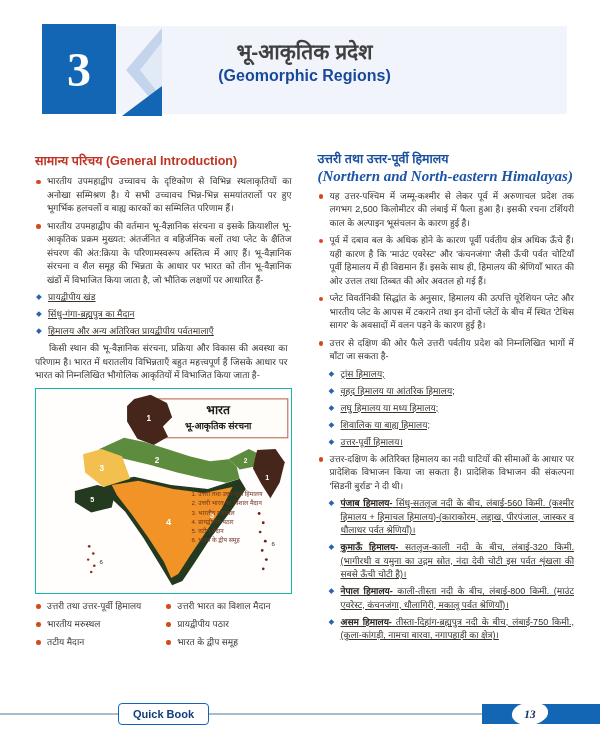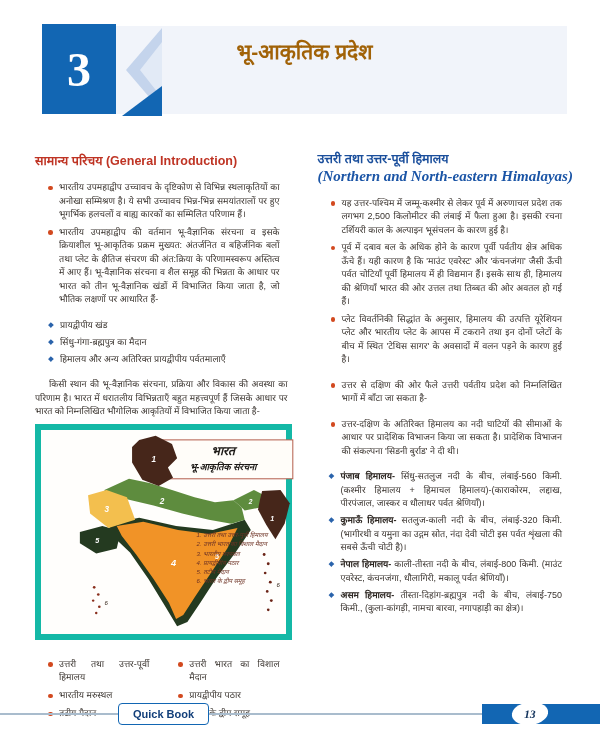--- a/index.html
+++ b/index.html
@@ -6,44 +6,44 @@
   .page{position:relative;width:600px;height:738px;background:#ffffff;overflow:hidden;
         font-family:"Liberation Sans","DejaVu Sans",sans-serif;color:#39332e;}
 
   
   .chapter-band{position:absolute;top:26px;left:42px;right:33px;height:88px;background:#f1f4fa;}
   .chapter-num{position:absolute;left:0;top:-2px;width:74px;height:90px;background:#1266b3;color:#fff;
                font-family:"Liberation Serif",serif;font-weight:bold;font-size:48px;
                display:flex;align-items:center;justify-content:center;z-index:3;}
   .chapter-ribbon{position:absolute;left:74px;top:-2px;z-index:2;}
   .chapter-titles{position:absolute;left:0;right:0;top:12px;text-align:center;}
-  .title-hi{font-size:21px;font-weight:bold;color:#a16207;line-height:1.35;}
+  .title-hi{font-size:21px;font-weight:bold;color:#404040;line-height:1.35;}
   .title-en{font-size:16px;font-weight:bold;color:#184a9b;line-height:1.3;}
 
   
   .cols{position:absolute;top:152px;left:35px;right:26px;display:flex;gap:26px;}
   .col{flex:1;min-width:0;}
 
   .sec-head-red{font-size:12.5px;font-weight:bold;color:#bf3424;margin:0 0 6px 0;}
   .sec-head-blue{font-size:12.5px;font-weight:bold;color:#1b4f9c;margin:0;line-height:1.25;}
   .sec-head-blue-en{font-size:15px;font-weight:bold;font-style:italic;
                     font-family:"Liberation Serif",serif;color:#1b55a6;margin:0 0 5px 0;}
 
-  ul{list-style:none;margin:12px;padding:0;}
+  ul{list-style:none;margin:0;padding:0;}
   .txt{font-size:9px;line-height:1.5;text-align:justify;}
   .dot-list>li{position:relative;padding-left:12px;margin-bottom:4px;}
   .dot-list>li::before{content:"";position:absolute;left:1px;top:4.5px;width:4.5px;height:4.5px;
                        border-radius:50%;background:#d2491f;}
-  .dia-list>li{position:relative;padding-left:13px;margin-bottom:3.5px;}
+  .dia-list>li{position:relative;padding-left:13px;margin-bottom:3.5px;text-decoration:underline;}
   .dia-list>li::before{content:"\25C6";position:absolute;left:1px;top:0;color:#2a63ab;font-size:7.5px;}
   .dia-list b{color:#2b2520;}
   .para{margin:2px 4px 4px 0;text-indent:14px;font-family:Liberation Serif, serif;}
 
   
-  .map-box{margin-top:5px;border:6px solid #14b8a6;background:#fffefc;padding:3px 2px 1px 2px;font-style:italic;}
+  .map-box{margin-top:5px;border:1px solid #14b8a6;background:#fffefc;padding:3px 2px 1px 2px;}
   .map-legend-text{font-size:6px;fill:#6e3325;}
   .map-marker{fill:#ffffff;font-weight:bold;}
   .map-title-t1{font-size:12px;font-weight:bold;fill:#1d1a17;}
   .map-title-t2{font-size:9px;font-weight:bold;fill:#1d1a17;}
 
   .map-caption{display:flex;gap:4px;margin-top:6px;}
   .map-caption ul{flex:1;}
   .map-caption li{margin-bottom:4.5px;}
 
   
@@ -64,20 +64,21 @@
 
   <div class="chapter-band">
     <div class="chapter-num">3</div>
     <svg class="chapter-ribbon" width="46" height="92" viewBox="0 0 46 92">
       <polygon points="46,4 10,46 46,88" fill="#c4d4ec"></polygon>
       <polygon points="46,18 24,46 46,74" fill="#e2eaf6"></polygon>
       <polygon points="6,92 46,92 46,62" fill="#1266b3"></polygon>
     </svg>
     <div class="chapter-titles">
       <div class="title-hi">भू-आकृतिक प्रदेश</div>
+      <div class="title-en">(Geomorphic Regions)</div>
     </div>
   </div>
 
   <div class="cols">
 
     <div class="col">
       <h3 class="sec-head-red">सामान्य परिचय (General Introduction)</h3>
 
       <ul class="dot-list txt">
 
@@ -179,20 +180,28 @@
       <ul class="dot-list txt">
 
       <li>यह उत्तर-पश्चिम में जम्मू-कश्मीर से लेकर पूर्व में अरुणाचल प्रदेश तक लगभग 2,500 किलोमीटर की लंबाई में फैला हुआ है। इसकी रचना टर्शियरी काल के अल्पाइन भूसंचलन के कारण हुई है।</li>
           <li>पूर्व में दबाव बल के अधिक होने के कारण पूर्वी पर्वतीय क्षेत्र अधिक ऊँचे हैं। यही कारण है कि 'माउंट एवरेस्ट' और 'कंचनजंगा' जैसी ऊँची पर्वत चोटियाँ पूर्वी हिमालय में ही विद्यमान हैं। इसके साथ ही, हिमालय की श्रेणियाँ भारत की ओर उत्तल तथा तिब्बत की ओर अवतल हो गई हैं।</li>
           <li>प्लेट विवर्तनिकी सिद्धांत के अनुसार, हिमालय की उत्पत्ति यूरेशियन प्लेट और भारतीय प्लेट के आपस में टकराने तथा इन दोनों प्लेटों के बीच में स्थित 'टेथिस सागर' के अवसादों में वलन पड़ने के कारण हुई है।</li>
         </ul>
 
       <ul class="dot-list txt">
         <li>उत्तर से दक्षिण की ओर फैले उत्तरी पर्वतीय प्रदेश को निम्नलिखित भागों में बाँटा जा सकता है-</li>
       </ul>
+      <ul class="dia-list txt" style="margin-left:10px;">
+
+      <li>ट्रांस हिमालय;</li>
+          <li>वृहद् हिमालय या आंतरिक हिमालय;</li>
+          <li>लघु हिमालय या मध्य हिमालय;</li>
+          <li>शिवालिक या बाह्य हिमालय;</li>
+          <li>उत्तर-पूर्वी हिमालय।</li>
+        </ul>
 
       <ul class="dot-list txt">
         <li>उत्तर-दक्षिण के अतिरिक्त हिमालय का नदी घाटियों की सीमाओं के आधार पर प्रादेशिक विभाजन किया जा सकता है। प्रादेशिक विभाजन की संकल्पना 'सिडनी बुर्राड' ने दी थी।</li>
       </ul>
       <ul class="dia-list txt" style="margin-left:10px;">
 
           <li><b>पंजाब हिमालय-</b><span> सिंधु-सतलुज नदी के बीच, लंबाई-560 किमी. (कश्मीर हिमालय + हिमाचल हिमालय)-(काराकोरम, लद्दाख, पीरपंजाल, जास्कर व धौलाधर पर्वत श्रेणियाँ)।</span></li>
 
           <li><b>कुमाऊँ हिमालय-</b><span> सतलुज-काली नदी के बीच, लंबाई-320 किमी. (भागीरथी व यमुना का उद्गम स्रोत, नंदा देवी चोटी इस पर्वत शृंखला की सबसे ऊँची चोटी है)।</span></li>
 

